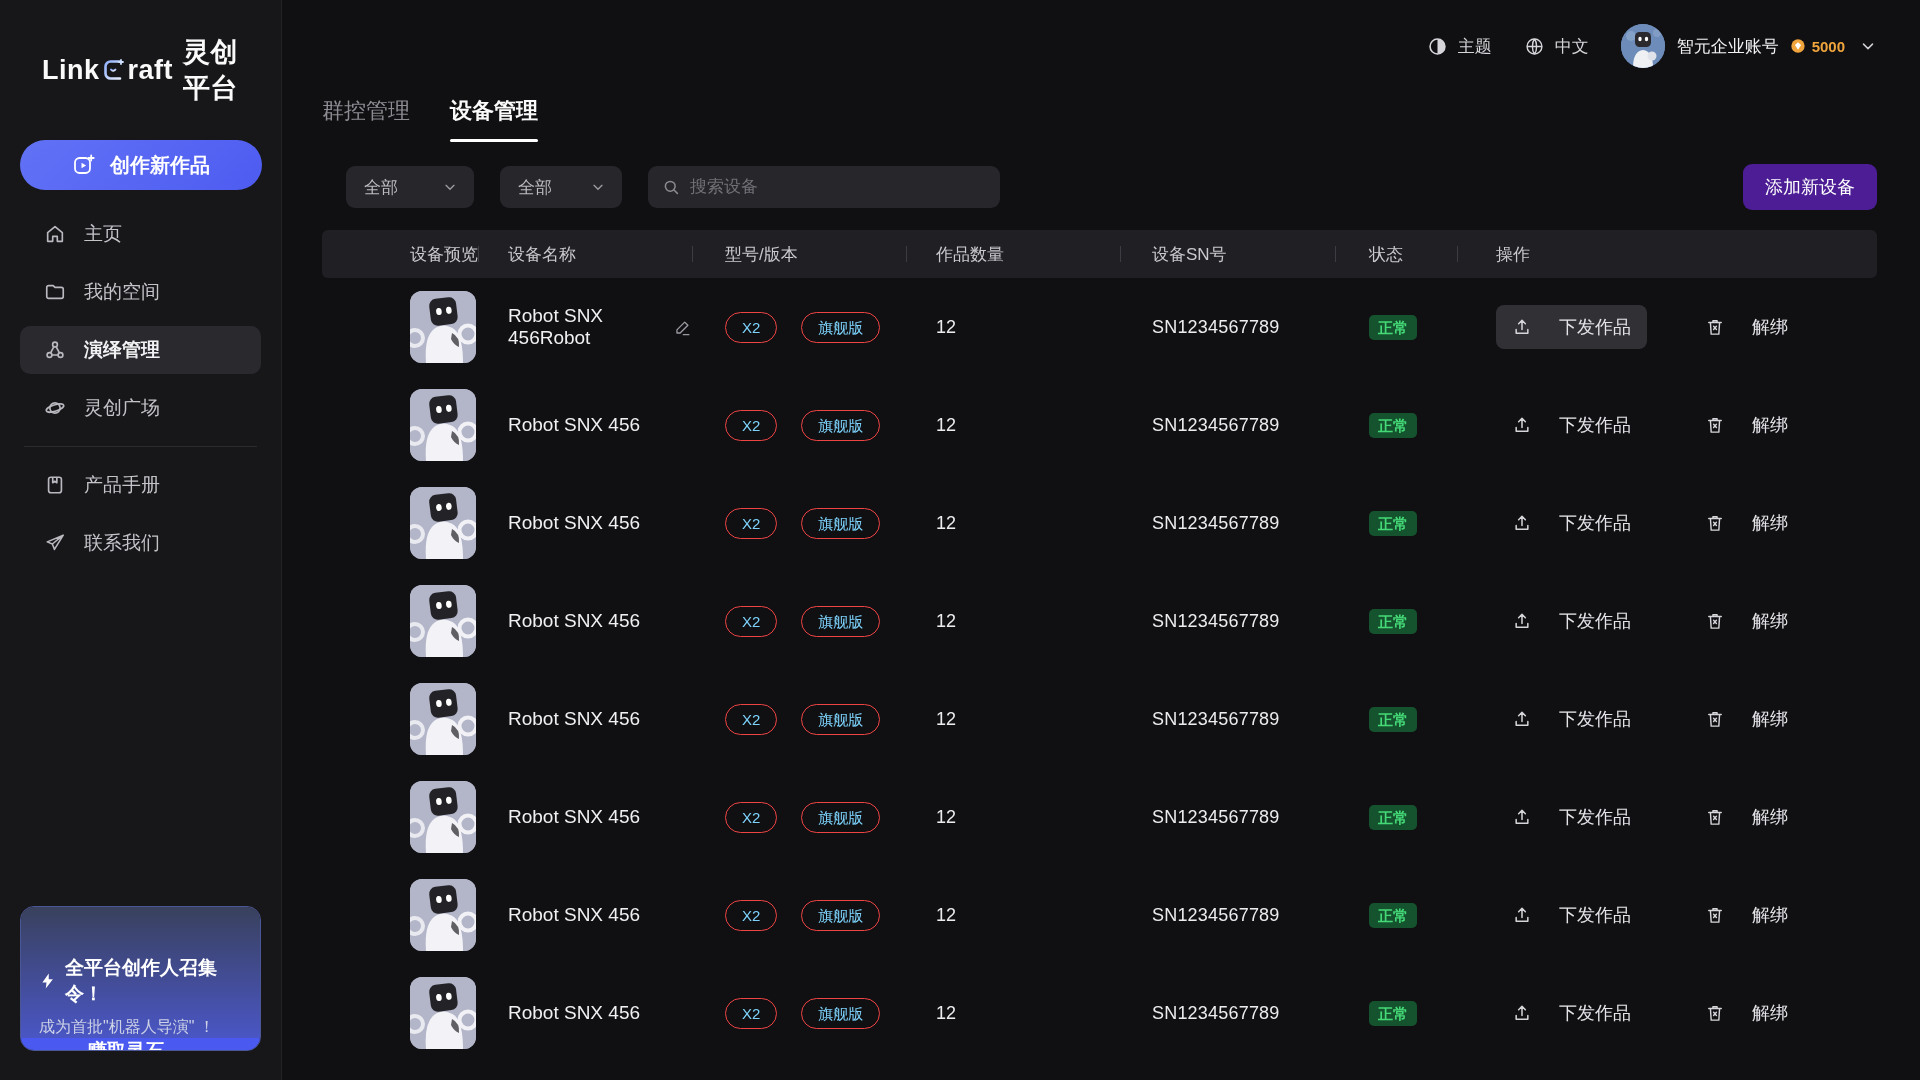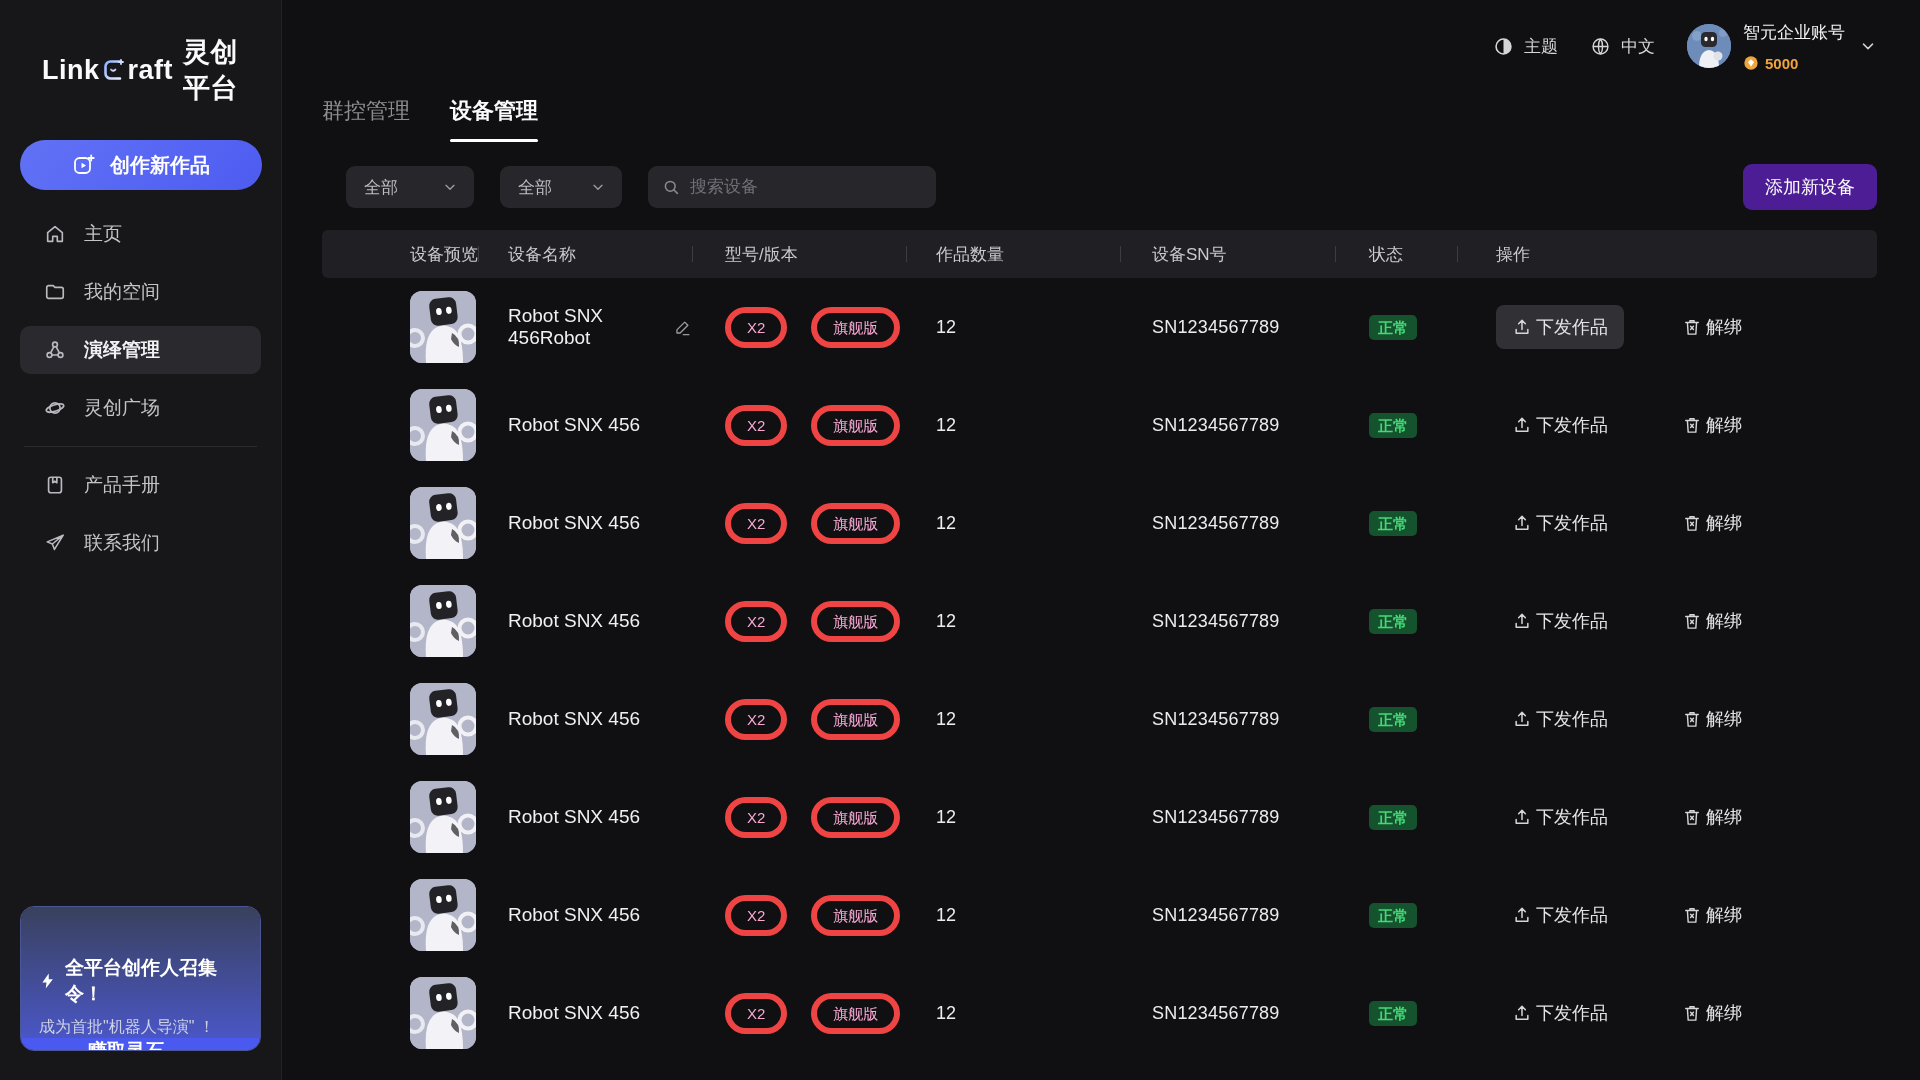--- a/index.html
+++ b/index.html
@@ -57,42 +57,42 @@
   
   .main { flex:1; padding:0 43px 0 40px; background:#101013; }
 
   .topbar { height:92px; display:flex; align-items:center; justify-content:flex-end; gap:32px; }
   .topbar-item { display:flex; align-items:center; gap:10px; font-size:17px; color:#d6d6da; cursor:pointer; }
   .account { display:flex; align-items:center; gap:12px; cursor:pointer; }
   .avatar {
     width:44px; height:44px; border-radius:50%; overflow:hidden;
     background:linear-gradient(180deg,#7d9cc7,#5a79a8); position:relative; flex-shrink:0;
   }
-  .acct-info { display:flex; flex-direction:column; gap:11px; }
+  .acct-info { display:flex; flex-direction:row; gap:11px; }
   .acct-name { font-size:17px; color:#f2f2f4; }
   .acct-balance { display:flex; align-items:center; gap:6px; font-size:15px; font-weight:700; color:#f0a43c; }
   .chevron { color:#cfcfd4; margin-left:2px; }
 
   .tabs { display:flex; gap:40px; margin-top:4px; }
   .tab { font-size:22px; color:#8c8c92; padding-bottom:16px; position:relative; cursor:pointer; }
   .tab.active { color:#fafafa; font-weight:700; }
   .tab.active::after {
     content:""; position:absolute; left:0; right:0; bottom:0; height:3px; border-radius:2px; background:#fff;
   }
 
   .filter-row { margin-top:22px; display:flex; align-items:center; gap:26px;padding-left:24px; }
   .select {
     height:42px; border-radius:9px; background:#26262b; color:#bcbcc1; font-size:17px;
     display:flex; align-items:center; justify-content:space-between;
     padding:0 16px 0 18px; cursor:pointer;
   }
   .select.s1 { width:128px; }
   .select.s2 { width:122px; }
   .searchbox {
-    width:288px; height:42px; border-radius:9px; background:#26262b;
+    width:352px; height:42px; border-radius:9px; background:#26262b;
     display:flex; align-items:center; gap:10px; padding:0 14px;
   }
   .searchbox input {
     flex:1; background:transparent; border:none; outline:none;
     color:#e6e6ea; font-size:17px; font-family:inherit;
   }
   .searchbox input::placeholder { color:#707076; }
   .add-btn {
     margin-left:auto; height:46px; padding:0 22px; border:none; border-radius:9px;
     background:#4c1d95; color:#fff; font-size:18px; font-family:Liberation Sans, sans-serif; cursor:pointer;
@@ -119,31 +119,31 @@
   .cell.c1 { padding-left:88px; }
   .cell.c3 { padding-left:33px; gap:24px; }
   .cell.c5 { padding-left:32px; }
   .cell.c6 { padding-left:34px; }
   .cell.c7 { padding-left:39px; gap:58px; }
 
   .thumb { width:66px; height:72px; border-radius:12px; background:#b3b5c9; overflow:hidden; }
   .devname { font-size:19px; color:#f0f0f2; display:flex; align-items:center; gap:14px; }
   .edit-ic { color:#9a9aa0; cursor:pointer; }
   .pill {
-    border:6px solid #ef4444; border-radius:999px; color:#f9a8d4;
+    border:1px solid #ef4444; border-radius:999px; color:#7dd3fc;
     font-size:15px; padding:7px 16px; line-height:1; white-space:nowrap;
   }
   .works { font-size:18px; color:#ececef; }
   .sn { font-size:18px; color:#ececef; letter-spacing:0.2px; }
   .status-badge {
     background:#14532d; color:#45d877; font-size:15px; font-weight:600;
     padding:5px 9px; border-radius:5px; line-height:1;
   }
   .action {
-    display:flex; align-items:center; gap:4px; color:#e4e4e8; font-size:18px;
+    display:flex; align-items:center; gap:27px; color:#e4e4e8; font-size:18px;
     background:transparent; border:none; font-family:inherit; cursor:pointer; padding:10px 16px; border-radius:8px;
   }
   .action .ico { color:#d6d6da; }
   .action.highlight { background:#303035; }
   .action.unbind { padding:10px 0; }
 </style>
 </head>
 <body>
 
 <aside class="sidebar">

